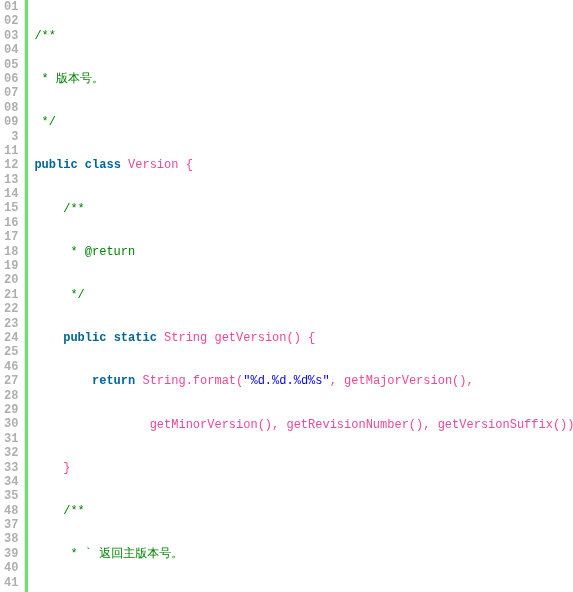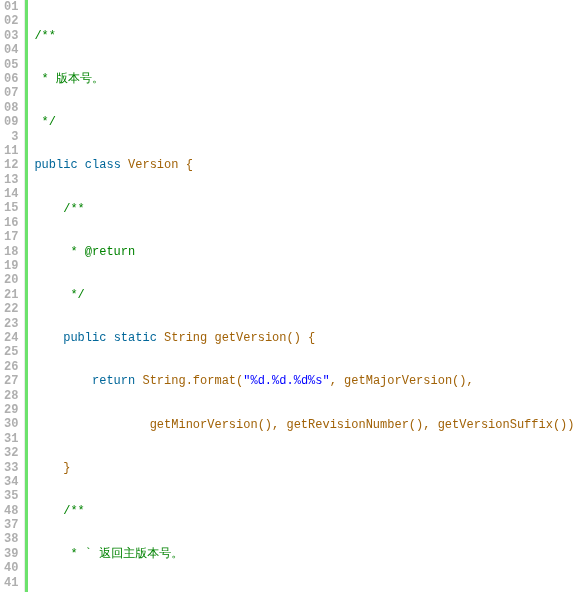--- a/index.html
+++ b/index.html
@@ -32,23 +32,23 @@
     flex: 1;
     border-left: 3px solid #6ce26c;
     padding-left: 6px;
     white-space: pre;
     overflow: hidden;
   }
   .line {
     height: 14.4px;
   }
   .cmt { color: #008200; }
-  .kw { color: #006699; font-weight: normal; }
+  .kw { color: #006699; font-weight: bold; }
   .str { color: #0000ff; }
-  .id { color: #a16207; }
+  .id { color: #ec4899; }
 </style>
 </head>
 <body>
 
 <div class="code-container">
   <div class="gutter">
     <div class="gutter-line">01</div>
     <div class="gutter-line">02</div>
     <div class="gutter-line">03</div>
     <div class="gutter-line">04</div>
@@ -66,21 +66,21 @@
     <div class="gutter-line">16</div>
     <div class="gutter-line">17</div>
     <div class="gutter-line">18</div>
     <div class="gutter-line">19</div>
     <div class="gutter-line">20</div>
     <div class="gutter-line">21</div>
     <div class="gutter-line">22</div>
     <div class="gutter-line">23</div>
     <div class="gutter-line">24</div>
     <div class="gutter-line">25</div>
-    <div class="gutter-line">26</div>
+    <div class="gutter-line">46</div>
     <div class="gutter-line">27</div>
     <div class="gutter-line">28</div>
     <div class="gutter-line">29</div>
     <div class="gutter-line">30</div>
     <div class="gutter-line">31</div>
     <div class="gutter-line">32</div>
     <div class="gutter-line">33</div>
     <div class="gutter-line">34</div>
     <div class="gutter-line">35</div>
     <div class="gutter-line">48</div>

